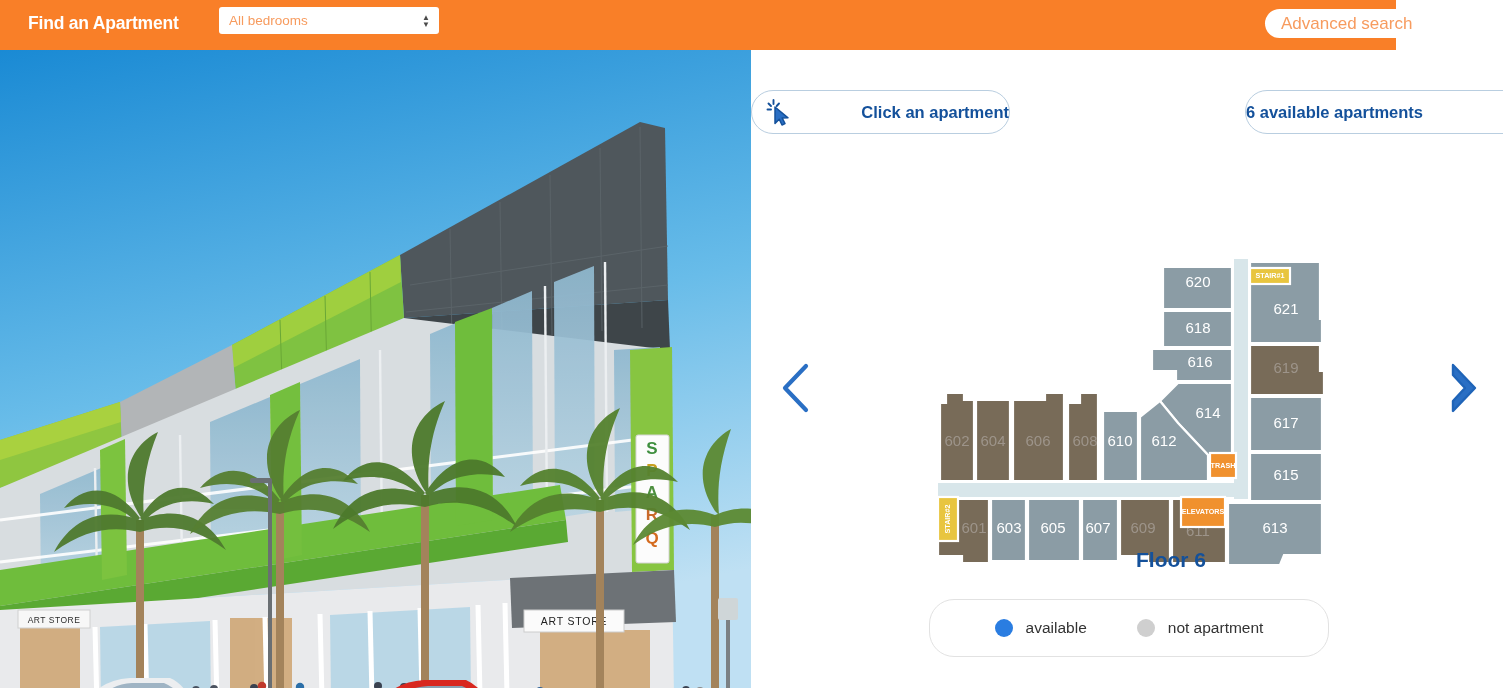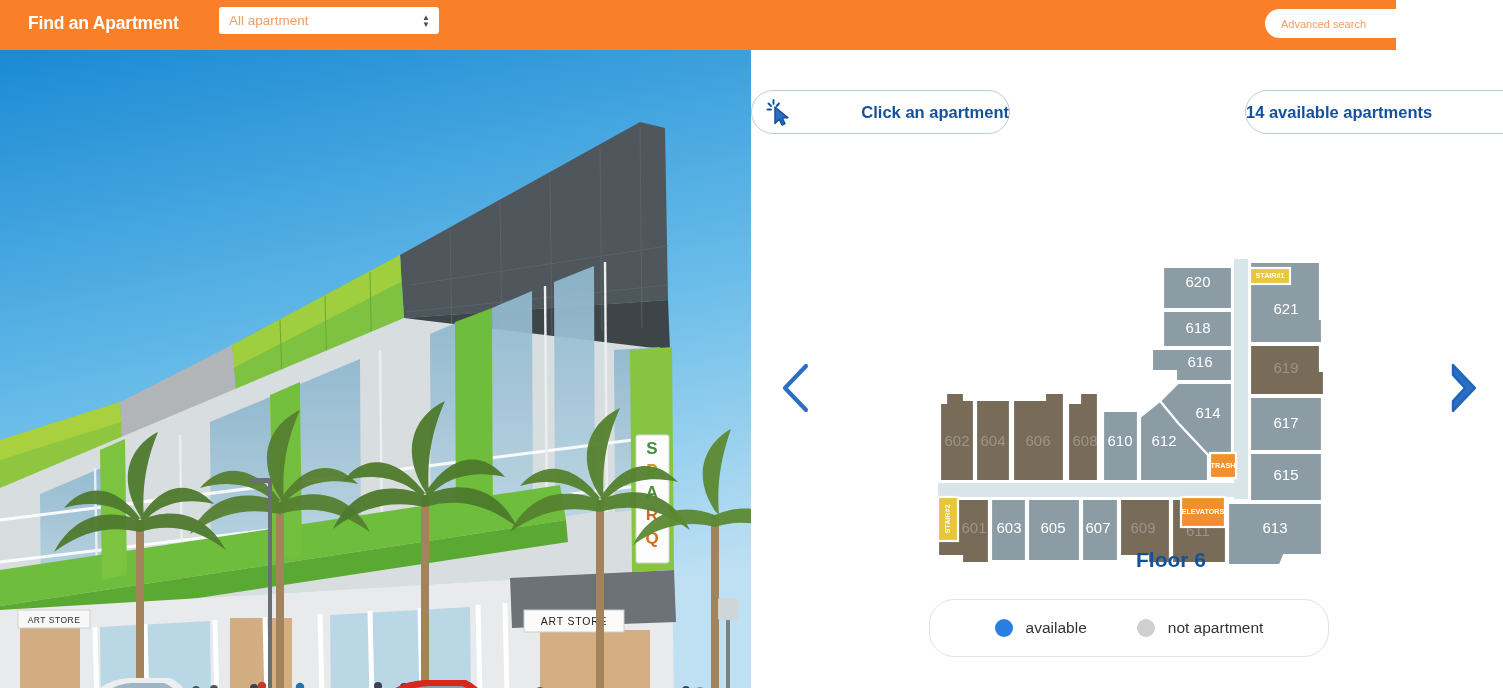--- a/index.html
+++ b/index.html
@@ -47,21 +47,21 @@
   }
   #movein-field {
     left: 459px; top: 9px; width: 220px; height: 29px;
     padding-left: 16px;
     font-size: 13.5px; color: #f79b5e;
     cursor: text;
   }
   #advanced-search-btn {
     left: 1265px; top: 9px; width: 219px; height: 29px;
     padding-left: 16px;
-    font-size: 11px; color: #f79b5e;
+    font-size: 17px; color: #f79b5e;
     cursor: pointer;
   }
 
   
   #photo-panel {
     position: absolute; left: 0; top: 50px;
     width: 751px; height: 638px;
     overflow: hidden;
     background: linear-gradient(180deg, #1e8fd6 0%, #57b4e8 46%, #8fcef2 62%, #cfe7f5 74%);
   }
@@ -136,21 +136,21 @@
   .legend-dot { width: 18px; height: 18px; border-radius: 50%; }
   .legend-text { font-size: 15.5px; color: #333333; }
 </style>
 </head>
 <body>
 
 <div id="header">
   <div id="brand-title">Find an Apartment</div>
 
   <div class="pill" id="bedrooms-select">
-    <span class="sel-label">All apartment</span>
+    <span class="sel-label">All bedrooms</span>
     <span class="spin">
         <i>▲</i>
         <i>▼</i>
       </span>
   </div>
 
 
   <div class="pill" id="advanced-search-btn">
     <span>Advanced search</span>
   </div>
@@ -405,21 +405,21 @@
           <line x1="13" y1="6.5" x2="10.7" y2="9"></line>
           <line x1="1.5" y1="12.5" x2="5" y2="12.5"></line>
         </g>
         <path d="M9,10 L9,26.5 L13.2,22.2 L16,28 L19,26.6 L16.2,21 L22,20.8 Z" fill="#2a6fc4" stroke="#14519b" stroke-width="1.5" stroke-linejoin="round"></path>
       </svg>
     </span>
     <span>Click an apartment</span>
   </div>
 
   <div class="outline-btn" id="available-count-btn">
-    <span>14 available apartments</span>
+    <span>6 available apartments</span>
   </div>
 
   <div class="nav-arrow" id="prev-floor">
     <span>
       <svg width="42" height="54" viewBox="0 0 42 54">
         <path d="M30,5 L9,27 L30,49" fill="none" stroke="#2a6fc4" stroke-width="4.2" stroke-linecap="round" stroke-linejoin="round"></path>
       </svg>
     </span>
   </div>
 

